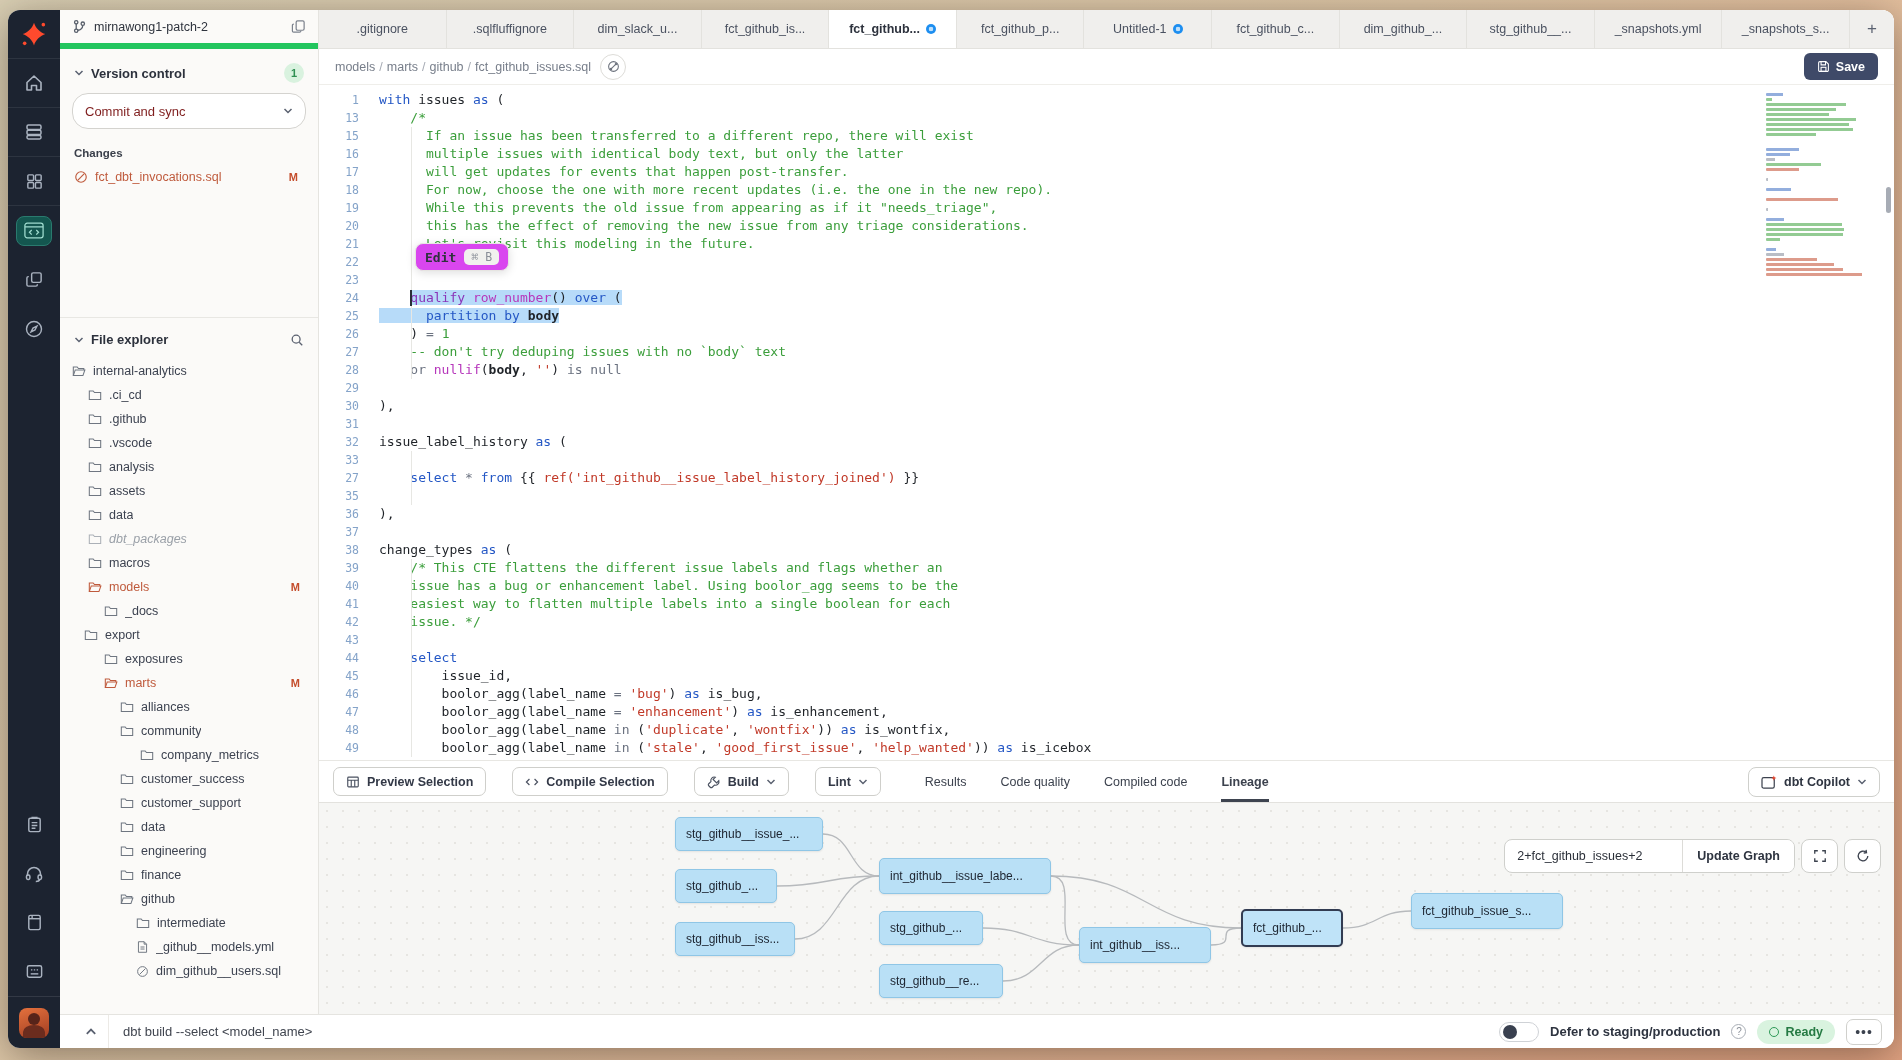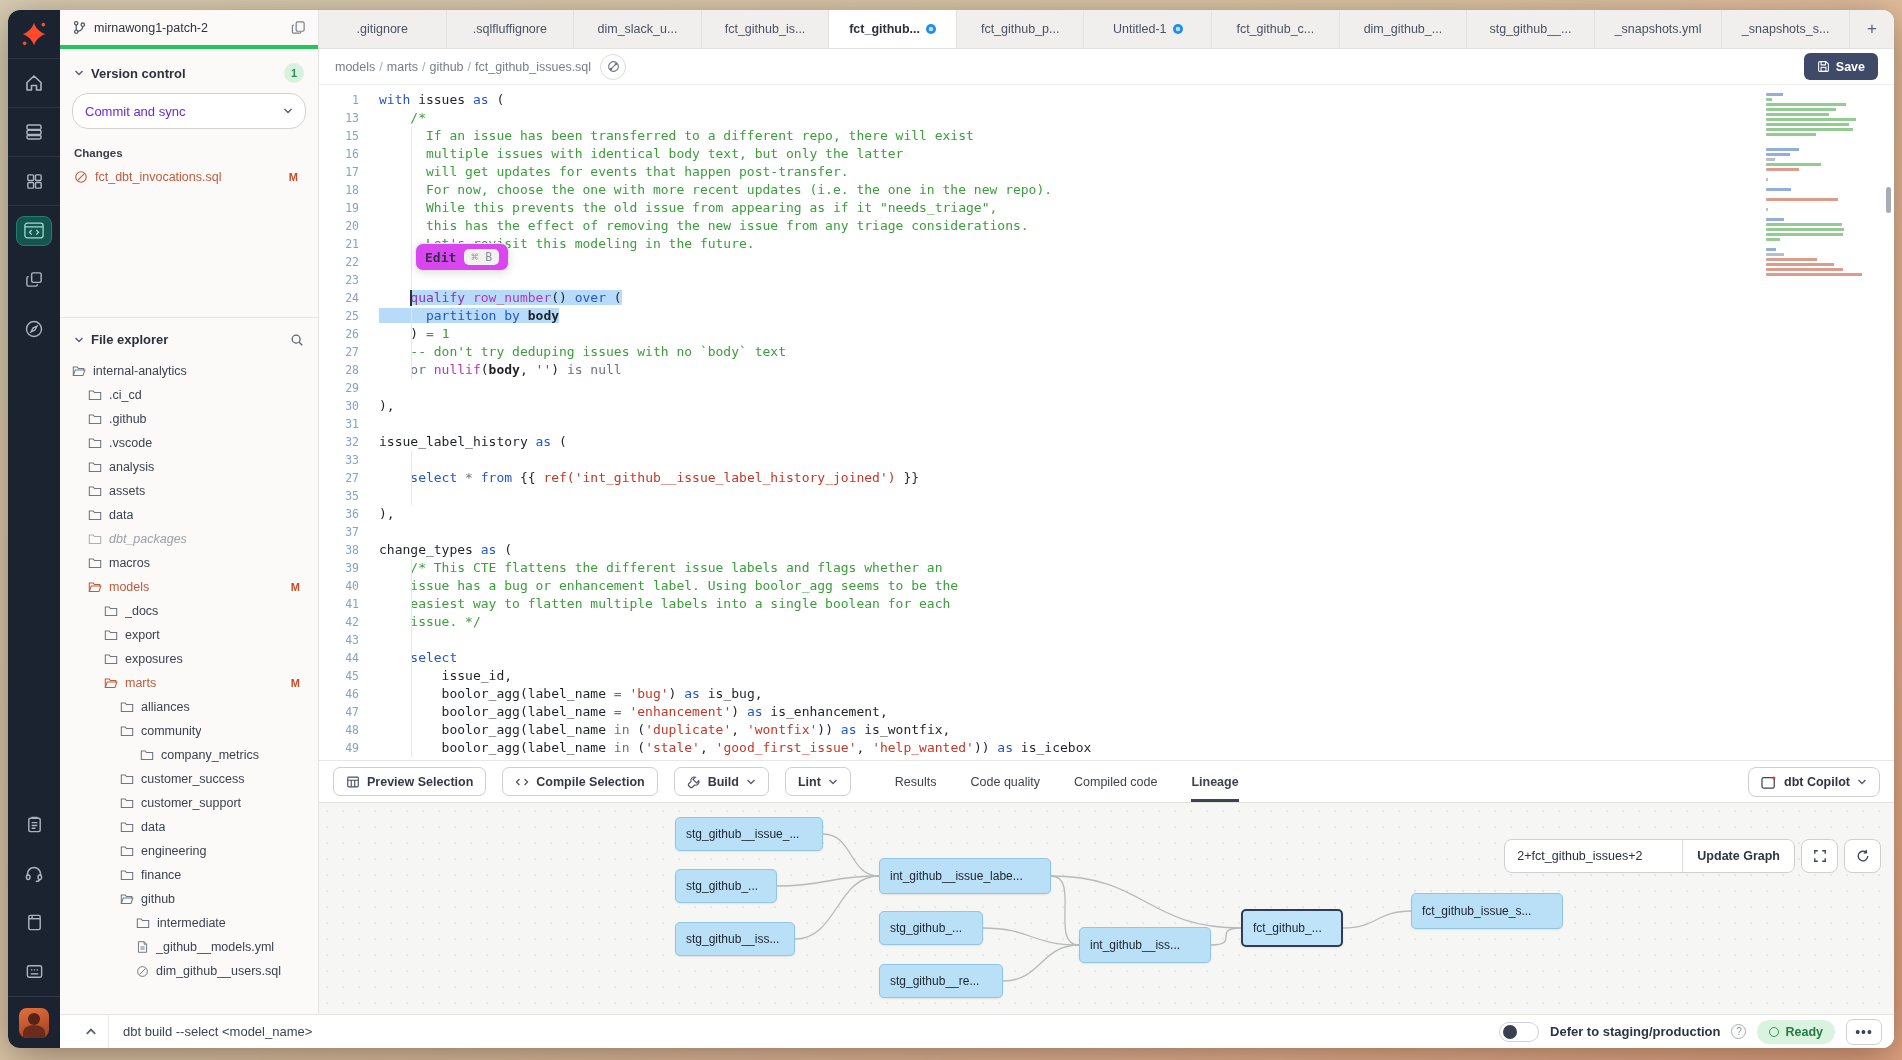--- a/index.html
+++ b/index.html
@@ -22,27 +22,27 @@
   .rail-bottom { margin-top:auto; display:flex; flex-direction:column; align-items:stretch; }
   .rail-avatar-wrap { border-top:1px solid rgba(255,255,255,.1); height:52px; display:flex; align-items:center; justify-content:center; }
   .avatar { width:30px; height:30px; border-radius:8px; background:linear-gradient(160deg,#e4713d,#a03d22); position:relative; overflow:hidden; cursor:pointer; }
   .avatar::before { content:""; position:absolute; left:9px; top:5px; width:12px; height:12px; border-radius:50%; background:#57241a; }
   .avatar::after { content:""; position:absolute; left:4px; top:17px; width:22px; height:14px; border-radius:50% 50% 0 0; background:#6b2c1e; }
   
   .main { flex:1; display:flex; flex-direction:column; min-width:0; }
   .content-row { flex:1; display:flex; min-height:0; }
   
   .left-panel { width:259px; flex:none; background:#fbfaf8; border-right:1px solid #e5e4e0; display:flex; flex-direction:column; overflow:hidden; }
-  .branch-header { height:39px; flex:none; border-bottom:4px solid #22c55e; display:flex; align-items:center; padding:0 12px; gap:7px; color:#585f6b; }
+  .branch-header { height:39px; flex:none; border-bottom:6px solid #22c55e; display:flex; align-items:center; padding:0 12px; gap:7px; color:#585f6b; }
   .branch-name { font-size:12.5px; color:#2e333d; flex:1; white-space:nowrap; overflow:hidden; }
   .icon-btn { background:none; border:none; color:#7c828d; cursor:pointer; display:flex; align-items:center; }
   .section-title-row { display:flex; align-items:center; gap:7px; padding:14px 14px 10px 14px; color:#3a404c; }
   .section-title { font-size:13px; font-weight:bold; color:#2c313c; flex:1; }
   .count-badge { width:20px; height:20px; border-radius:50%; background:#d9f2df; color:#2f8f52; font-size:11px; font-weight:bold; display:flex; align-items:center; justify-content:center; }
-  .commit-btn { margin:0 12px; height:36px; background:#fff; border:1px solid #d4d3cf; border-radius:16px; display:flex; align-items:center; padding:0 12px; font-size:13px; color:#6d28d9; cursor:pointer; }
+  .commit-btn { margin:0 12px; height:36px; background:#fff; border:1px solid #d4d3cf; border-radius:16px; display:flex; align-items:center; padding:0 12px; font-size:13px; color:#7f1d1d; cursor:pointer; }
   .commit-btn span { flex:1; text-align:left; }
   .subhead { font-size:11.5px; font-weight:bold; color:#3a3f4a; padding:18px 14px 8px 14px; }
   .change-row { display:flex; align-items:center; gap:7px; padding:3px 14px; cursor:pointer; }
   .change-row .fname { font-size:12.5px; color:#bf5a3c; flex:1; white-space:nowrap; overflow:hidden; }
   .mbadge { font-size:11px; font-weight:bold; color:#c44d2c; margin-right:6px; }
   .fe-divider { margin-top:130px; border-top:1px solid #e8e7e3; }
   .tree { flex:1; overflow:hidden; padding-top:2px; }
   .trow { height:24px; display:flex; align-items:center; gap:7px; font-size:12.5px; color:#3c4250; cursor:pointer; white-space:nowrap; }
   .trow .ticon { color:#6f7681; display:flex; flex:none; }
   .trow.mod, .trow.mod .ticon { color:#bf5a3c; }
@@ -352,21 +352,21 @@
               <span class="mbadge">M</span>
             </div>
             <div class="trow" style="padding-left: 44px;">
               <span class="ticon">
                 <svg width="14" height="14" viewBox="0 0 16 16" fill="none" stroke="currentColor" stroke-width="1.2">
                   <path d="M1.5 3.4 h4.4 l1.5 1.8 h7.1 v8 H1.5 z"></path>
                 </svg>
               </span>
               <span class="tlabel">_docs</span>
             </div>
-            <div class="trow" style="padding-left: 44px;">
+            <div class="trow" style="padding-left: 24px;">
               <span class="ticon">
                 <svg width="14" height="14" viewBox="0 0 16 16" fill="none" stroke="currentColor" stroke-width="1.2">
                   <path d="M1.5 3.4 h4.4 l1.5 1.8 h7.1 v8 H1.5 z"></path>
                 </svg>
               </span>
               <span class="tlabel">export</span>
             </div>
             <div class="trow" style="padding-left: 44px;">
               <span class="ticon">
                 <svg width="14" height="14" viewBox="0 0 16 16" fill="none" stroke="currentColor" stroke-width="1.2">
@@ -632,21 +632,21 @@
               <div class="mm-row" style="background: linear-gradient(to right, rgb(185, 189, 197) 0px, rgb(185, 189, 197) 17.85px, transparent 0px);"></div>
               <div class="mm-row" style="background: linear-gradient(to right, rgb(221, 155, 139) 0px, rgb(221, 155, 139) 51.45px, transparent 0px);"></div>
               <div class="mm-row" style="background: linear-gradient(to right, rgb(221, 155, 139) 0px, rgb(221, 155, 139) 68.25px, transparent 0px);"></div>
               <div class="mm-row" style="background: linear-gradient(to right, rgb(221, 155, 139) 0px, rgb(221, 155, 139) 76.65px, transparent 0px);"></div>
               <div class="mm-row" style="background: linear-gradient(to right, rgb(221, 155, 139) 0px, rgb(221, 155, 139) 95.55px, transparent 0px);"></div>
             </div>
           <div class="scroll-thumb"></div>
         </div>
 
         <div class="toolbar">
-          <span id="tb-buttons" style="display:flex;gap:16px;align-items:center;">
+          <span id="tb-buttons" style="display:flex;gap:26px;align-items:center;">
               <button class="tb-btn">
                 <span style="display: flex;">
                   <svg width="14" height="14" viewBox="0 0 16 16" fill="none" stroke="currentColor" stroke-width="1.3">
                     <rect x="2" y="2.5" width="12" height="11" rx="1"></rect>
                     <path d="M2 6 H14 M6 6 V13.5 M10 6 V13.5"></path>
                   </svg>
                 </span>
                 <span>Preview Selection</span>
               </button>
               <button class="tb-btn">

